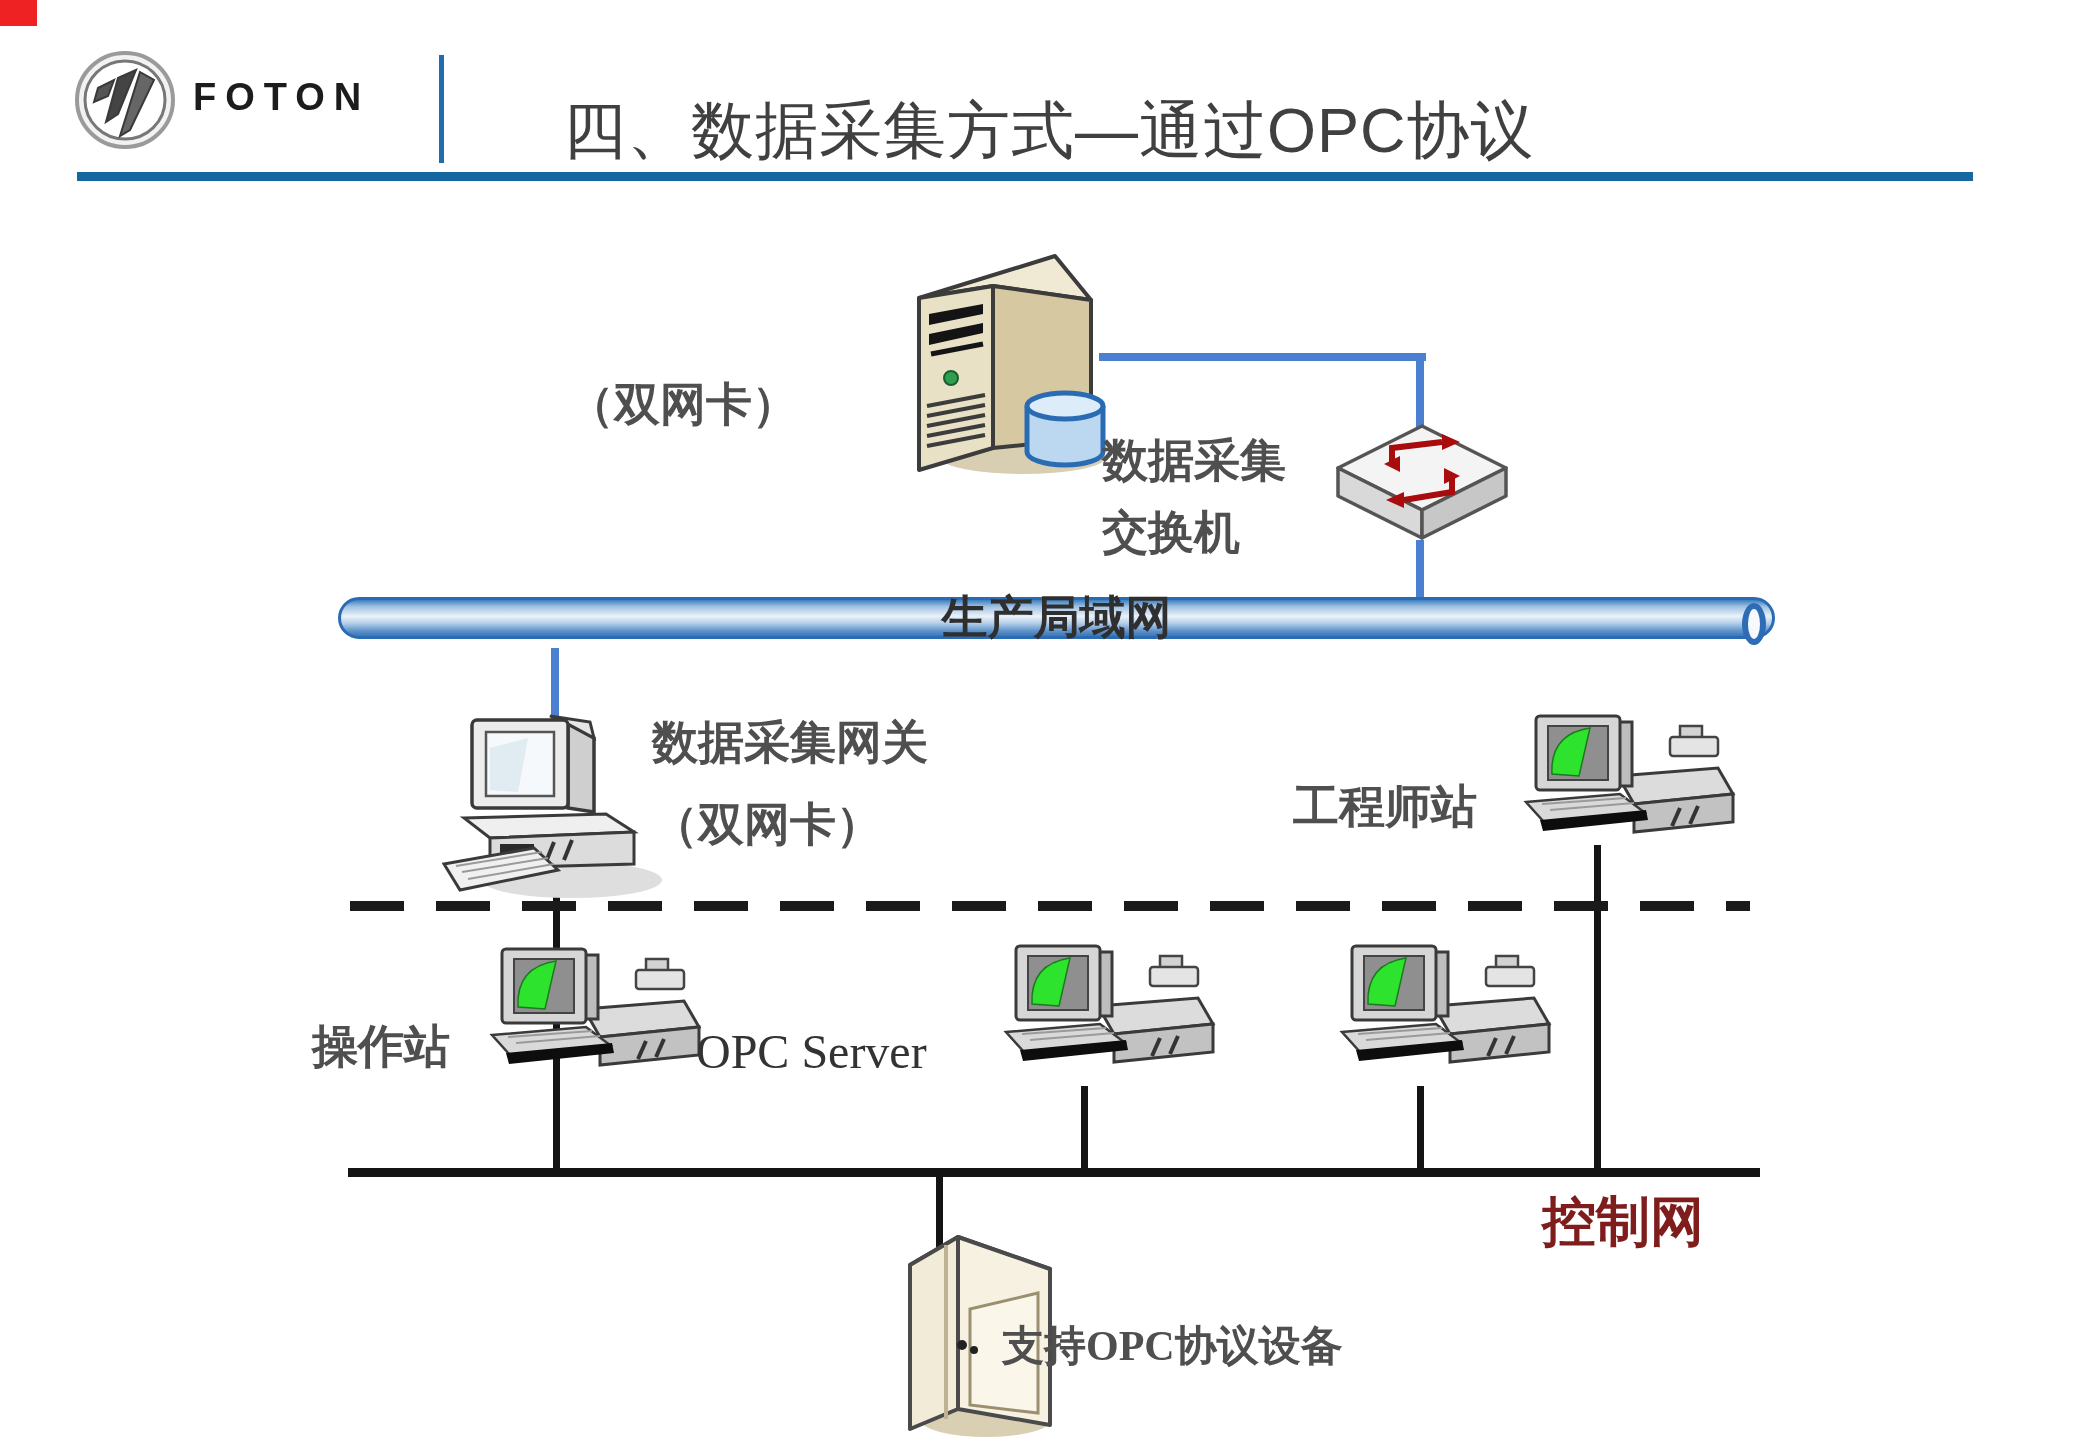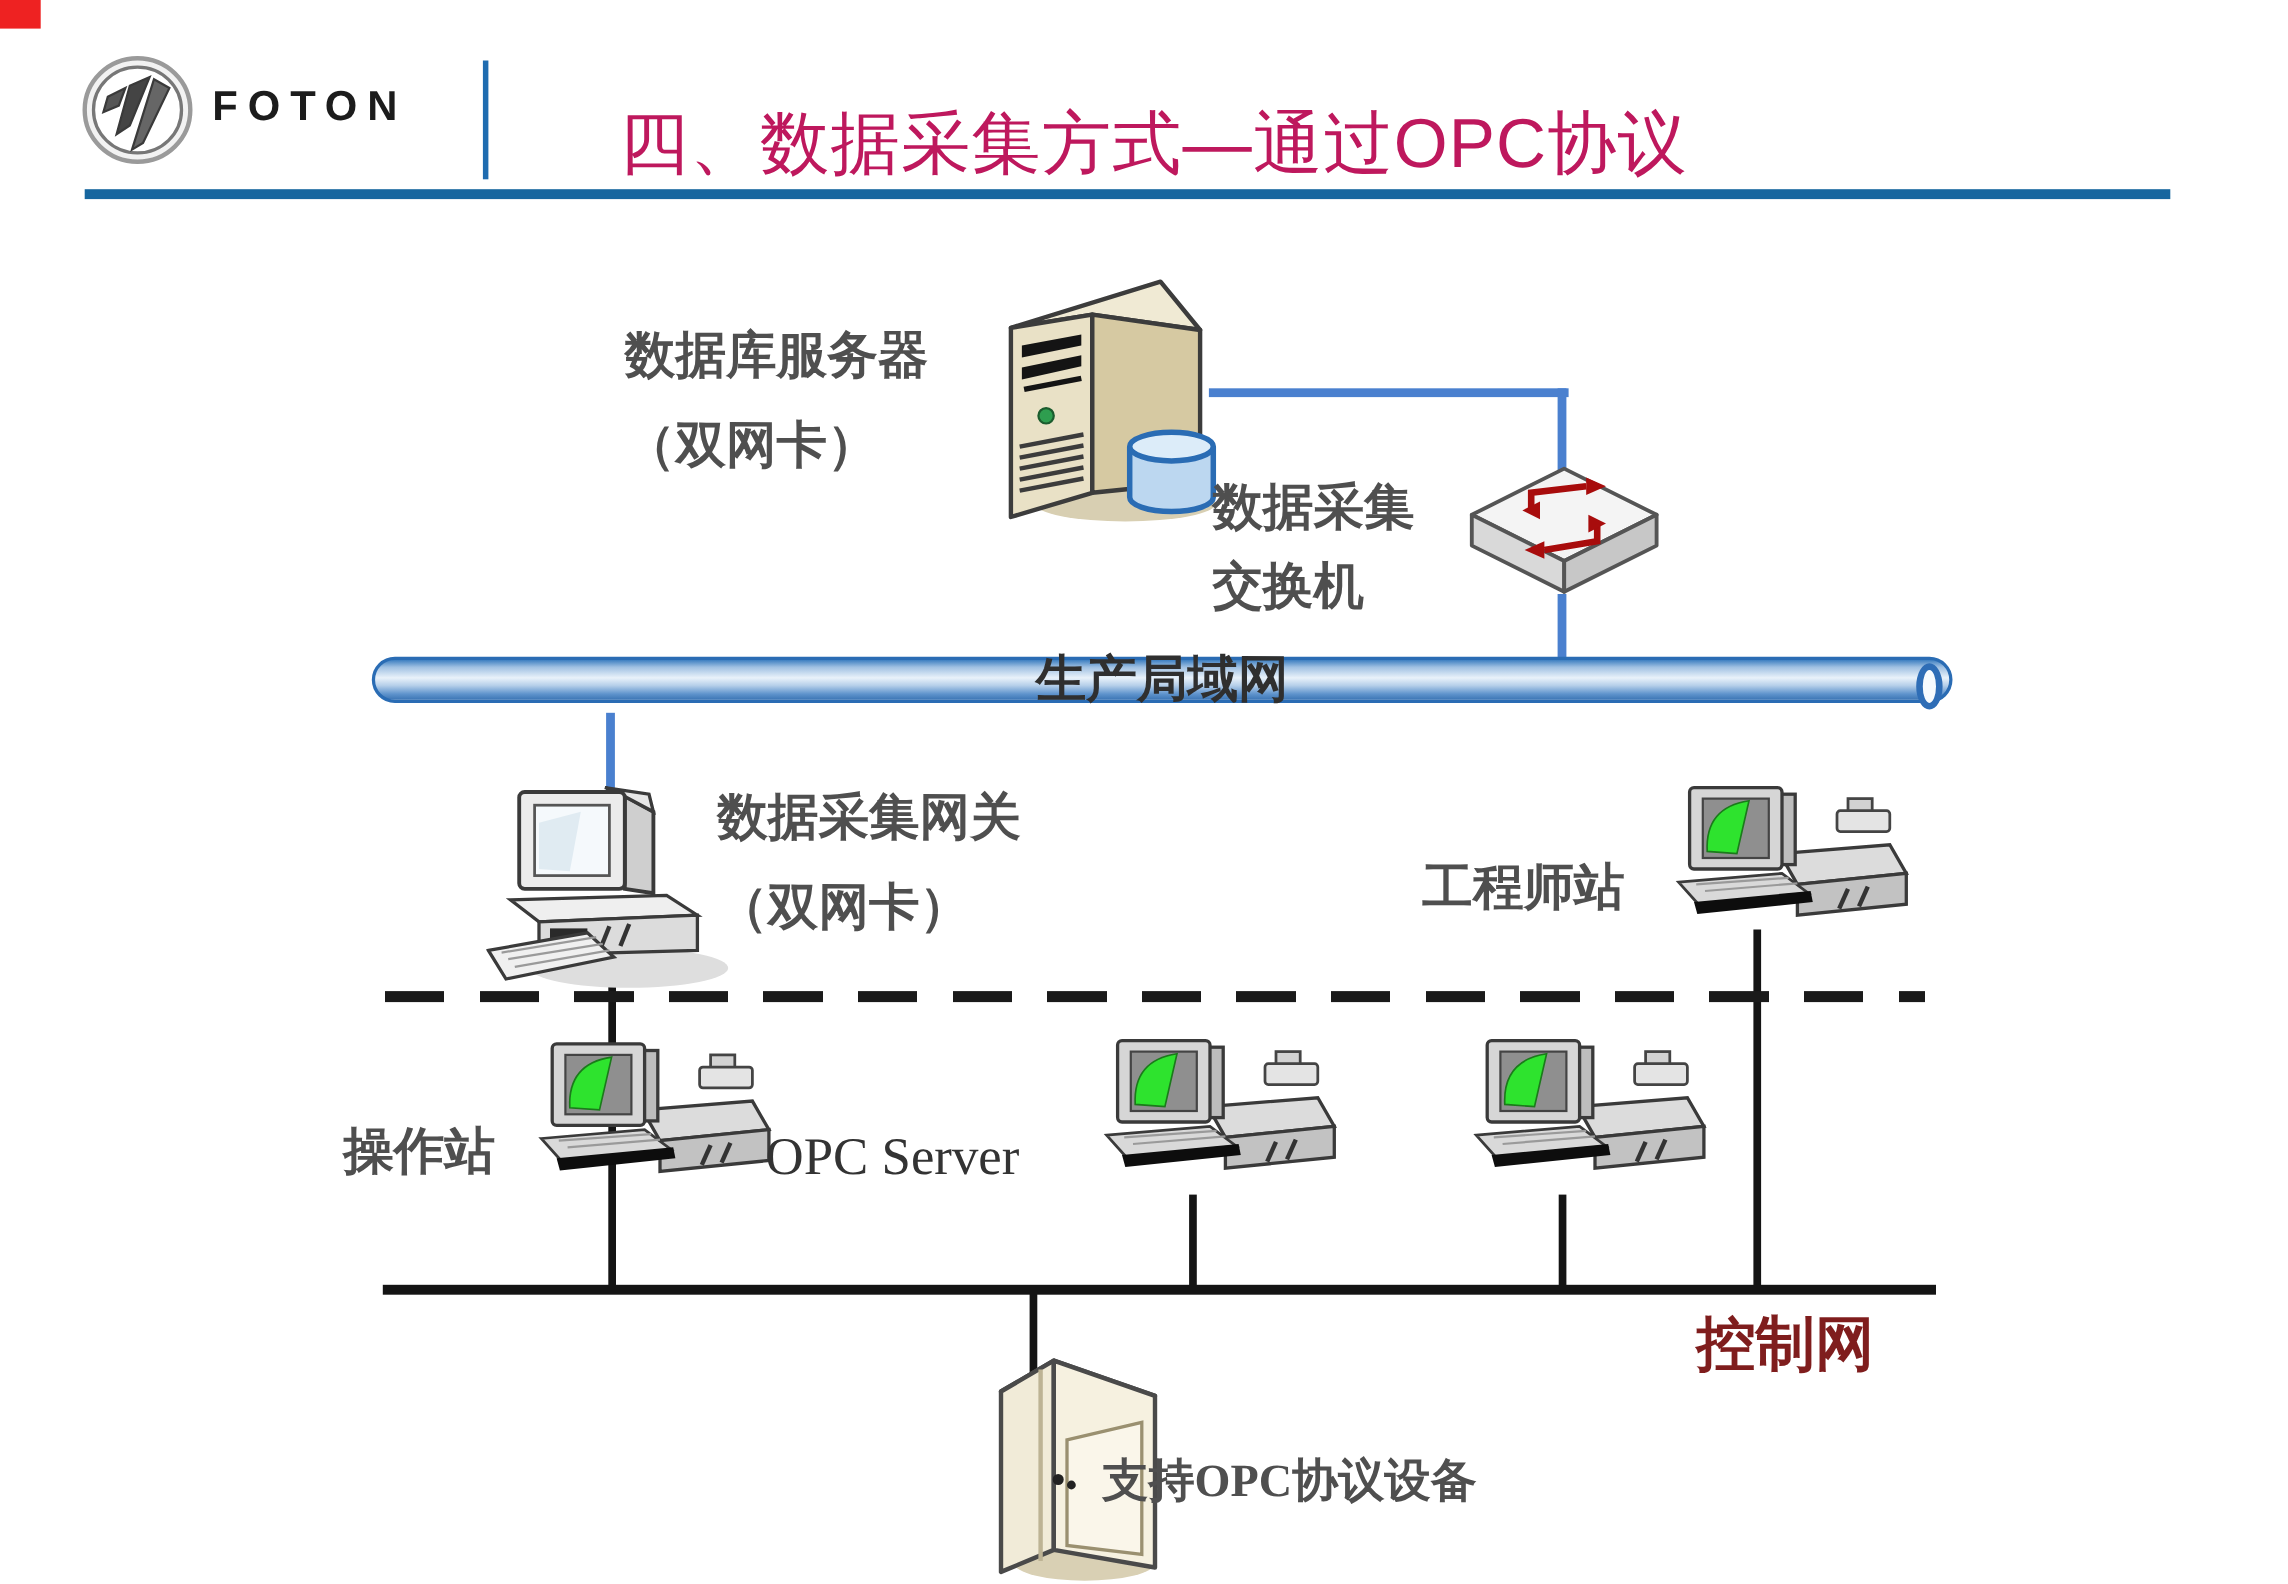--- a/index.html
+++ b/index.html
@@ -4,21 +4,21 @@
 <style>
   html,body{margin:0;padding:0;background:#ffffff;}
   .slide{position:relative;width:2080px;height:1440px;background:#ffffff;overflow:hidden;
          font-family:"Liberation Sans",sans-serif;padding-left:44px;}
   .abs{position:absolute;}
 
   
   .corner-marker{left:0;top:0;width:37px;height:26px;background:#ee2222;}
   .wordmark{left:193px;top:76px;font-size:38px;font-weight:bold;letter-spacing:9px;color:#1c1c1c;}
   .v-divider{left:439px;top:55px;width:5px;height:108px;background:#1f6cb0;}
-  .page-title{left:563px;top:88px;font-size:63px;color:#be185d;letter-spacing:1px;white-space:nowrap;}
+  .page-title{left:563px;top:88px;font-size:63px;color:#404040;letter-spacing:1px;white-space:nowrap;}
   .h-rule{left:77px;top:172px;width:1896px;height:9px;background:#16669f;}
 
   
   .lbl{font-family:"Liberation Serif",serif;font-weight:bold;color:#4f4f4f;font-size:46px;white-space:nowrap;}
   .lbl-center{text-align:left;margin-top:12px;}
   .opc-label{font-family:"Liberation Serif",serif;font-weight:normal;color:#333;font-size:48px;white-space:nowrap;}
   .red-label{font-family:"Liberation Serif",serif;font-weight:bold;color:#7f1d1d;font-size:54px;white-space:nowrap;}
 
   
   .blue-line{background:#4a80cf;}
@@ -105,21 +105,20 @@
       <line x1="22" y1="188" x2="80" y2="177"></line>
         <line x1="22" y1="198" x2="80" y2="187"></line>
       <line x1="22" y1="208" x2="80" y2="197"></line>
     </g>
 
     <g>
       <path d="M122,168 v46 a38,13 0 0 0 76,0 v-46" fill="#bcd7f0" stroke="#2a6cb4" stroke-width="5"></path>
       <ellipse cx="160" cy="168" rx="38" ry="13" fill="#dcecf9" stroke="#2a6cb4" stroke-width="5"></ellipse>
     </g>
   </svg>
-  <div class="abs lbl" style="left:568px;top:292px">数据库服务器</div>
   <div class="abs lbl" style="left:568px;top:374px">（双网卡）</div>
 
   <svg class="abs" style="left:1330px;top:418px" width="185" height="132" viewBox="0 0 185 132">
     <polygon points="8,50 92,8 176,50 92,92" fill="#f4f4f4" stroke="#555" stroke-width="3.5" stroke-linejoin="round"></polygon>
     <polygon points="8,50 92,92 92,120 8,78" fill="#d9d9d9" stroke="#555" stroke-width="3.5" stroke-linejoin="round"></polygon>
     <polygon points="92,92 176,50 176,78 92,120" fill="#c7c7c7" stroke="#555" stroke-width="3.5" stroke-linejoin="round"></polygon>
     <g stroke="#a80c0c" stroke-width="6" fill="none">
       <polyline points="62,46 62,30 112,24"></polyline>
       <polyline points="122,58 122,74 74,82"></polyline>
     </g>

